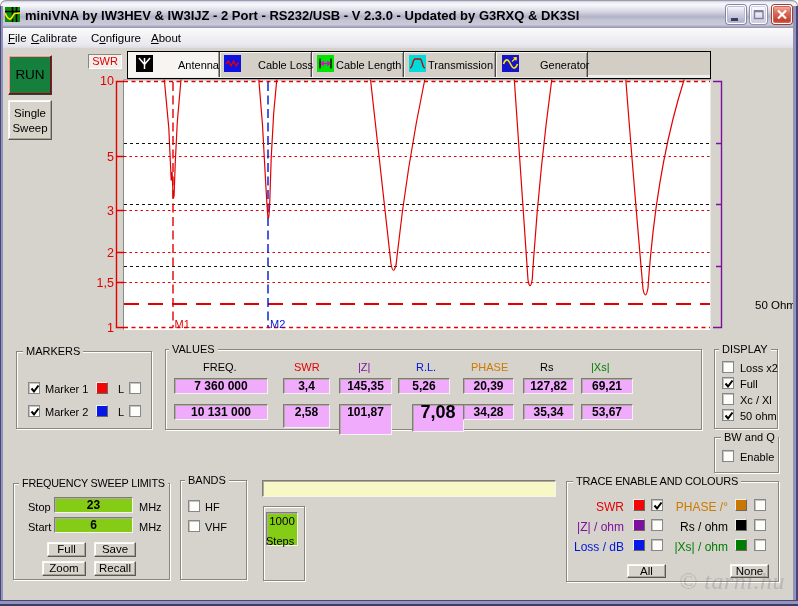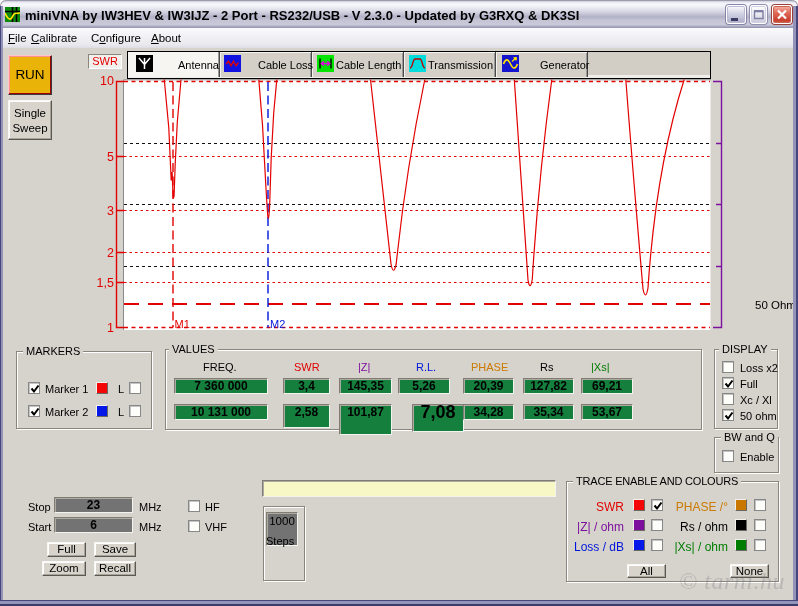--- a/index.html
+++ b/index.html
@@ -34,25 +34,25 @@
 .mitem { position:absolute; top:32px; font-size:11.5px; color:#000; }
 .u { text-decoration:underline; }
 
 .btn {
   position:absolute; background:#d8d4cc; border:1px solid; border-color:#f8f7f4 #5a5850 #5a5850 #f8f7f4;
   box-shadow:inset -1px -1px 0 #a8a49c, inset 1px 1px 0 #fff;
   font-size:12px; color:#000; text-align:center; font-family:"Liberation Sans",sans-serif;
 }
 
 .fld {
-  position:absolute; background:#737373; border:1px solid; border-color:#807c74 #f4f3f0 #f4f3f0 #807c74;
+  position:absolute; background:#84cc16; border:1px solid; border-color:#807c74 #f4f3f0 #f4f3f0 #807c74;
   box-shadow:inset 1px 1px 0 #adaaa2;
   text-align:center; font-weight:bold; color:#000;
 }
-.cyan { background:#15803d; }
+.cyan { background:#f0abfc; }
 
 .grp { position:absolute; border:1px solid #8a867c; box-shadow:1px 1px 0 #fff, inset 1px 1px 0 #fff; }
 .grp > span {
   position:absolute; top:-7px; left:6px; background:#d6d3cd; padding:0 3px;
   font-size:11px; color:#000; white-space:nowrap;
 }
 
 .cb { position:absolute; width:12px; height:12px; background:#fdfdfa; border:1px solid #878787;
   box-shadow:inset 1px 1px 0 #c4c4c4; }
 .cb svg { position:absolute; left:0px; top:0px; }
@@ -89,21 +89,21 @@
   <svg class="abs" style="left:772px;top:5px" width="20" height="19" viewBox="0 0 20 19">
     <path d="M6 5.5 L14 13.5 M14 5.5 L6 13.5" stroke="#fff" stroke-width="2.2"></path>
   </svg>
 
   <div id="menubar"></div>
   <div class="mitem" style="left:8px"><span class="u">F</span>ile</div>
   <div class="mitem" style="left:31px"><span class="u">C</span>alibrate</div>
   <div class="mitem" style="left:91px">C<span class="u">o</span>nfigure</div>
   <div class="mitem" style="left:151px"><span class="u">A</span>bout</div>
 
-  <div class="btn" style="left:8px;top:55px;width:44px;height:40px;background:#eab308;font-size:13.5px;line-height:38px;border-color:#ffc8c8 #3a3a3a #3a3a3a #ffc8c8;box-shadow:inset -1px -1px 0 #a00000, inset 1px 1px 0 #ff9090;">RUN</div>
+  <div class="btn" style="left:8px;top:55px;width:44px;height:40px;background:#15803d;font-size:13.5px;line-height:38px;border-color:#ffc8c8 #3a3a3a #3a3a3a #ffc8c8;box-shadow:inset -1px -1px 0 #a00000, inset 1px 1px 0 #ff9090;">RUN</div>
   <div class="btn" style="left:8px;top:100px;width:44px;height:40px;font-size:11.5px;line-height:15px;padding-top:5px;">Single<br>Sweep</div>
 
   <div class="abs" style="left:88px;top:54px;width:34px;height:15px;background:#f2f0ec;border:1px solid;border-color:#8a867e #fff #fff #8a867e;font-size:11px;color:#e30000;text-align:center;line-height:13px;">SWR</div>
 
   <div class="abs" id="tabbar" style="left:127px;top:51px;width:584px;height:28px;border:1px solid #000;background:#d2cec6;">
     <div class="abs" style="left:0;bottom:0;width:582px;height:3px;background:#efedea;"></div>
     <div class="abs" style="left:0px;top:0px;width:92px;height:25px;background:#f6f5f2;border-right:1px solid #4a4a4a;box-shadow:inset -1px 0 0 #9a9a9a;"></div>
     <div class="abs" style="left:92px;top:0px;width:92px;height:25px;background:#d4d0c8;border-right:1px solid #4a4a4a;box-shadow:inset 1px 1px 0 #f4f3f0, inset -1px 0 0 #9a9a9a;"></div>
     <div class="abs" style="left:184px;top:0px;width:92px;height:25px;background:#d4d0c8;border-right:1px solid #4a4a4a;box-shadow:inset 1px 1px 0 #f4f3f0, inset -1px 0 0 #9a9a9a;"></div>
     <div class="abs" style="left:276px;top:0px;width:92px;height:25px;background:#d4d0c8;border-right:1px solid #4a4a4a;box-shadow:inset 1px 1px 0 #f4f3f0, inset -1px 0 0 #9a9a9a;"></div>
@@ -252,31 +252,37 @@
       </svg>
     </div>
   <div class="lbl" style="left:740px;top:410px">50 ohm</div>
 
   <div class="grp" style="left:714px;top:437px;width:65px;height:36px">
       <span>BW and Q</span>
     </div>
   <div class="cb" style="left:722px;top:450px"></div>
   <div class="lbl" style="left:740px;top:451px">Enable</div>
 
+  <div class="grp" style="left:13px;top:483px;width:157px;height:97px">
+      <span style="font-size:10.8px;letter-spacing:-0.2px;left:5px">FREQUENCY SWEEP LIMITS</span>
+    </div>
   <div class="lbl" style="left:28px;top:501px">Stop</div>
   <div class="fld" style="left:54px;top:497px;width:79px;height:16px;font-size:12px;line-height:15px">23</div>
   <div class="lbl" style="left:139px;top:501px">MHz</div>
   <div class="lbl" style="left:28px;top:521px">Start</div>
   <div class="fld" style="left:54px;top:517px;width:79px;height:16px;font-size:12px;line-height:15px">6</div>
   <div class="lbl" style="left:139px;top:521px">MHz</div>
   <div class="btn" style="left:47px;top:542px;width:39px;height:15px;line-height:13px;font-size:11.5px">Full</div>
   <div class="btn" style="left:94px;top:542px;width:42px;height:15px;line-height:13px;font-size:11.5px">Save</div>
   <div class="btn" style="left:42px;top:561px;width:44px;height:15px;line-height:13px;font-size:11.5px">Zoom</div>
   <div class="btn" style="left:94px;top:561px;width:42px;height:15px;line-height:13px;font-size:11.5px">Recall</div>
 
+  <div class="grp" style="left:180px;top:480px;width:67px;height:100px">
+      <span style="left:4px">BANDS</span>
+    </div>
   <div class="cb" style="left:188px;top:500px"></div>
   <div class="lbl" style="left:205px;top:501px">HF</div>
   <div class="cb" style="left:188px;top:520px"></div>
   <div class="lbl" style="left:205px;top:521px">VHF</div>
 
   <div class="fld" style="left:262px;top:480px;width:294px;height:17px;background:#f8f8c6"></div>
 
   <div class="grp" style="left:263px;top:506px;width:42px;height:75px"></div>
   <div class="fld" style="left:266px;top:512px;width:32px;height:34px;font-weight:normal;font-size:11.5px;line-height:17px">1000</div>
   <div class="lbl" style="left:266px;top:535px">Steps</div>

